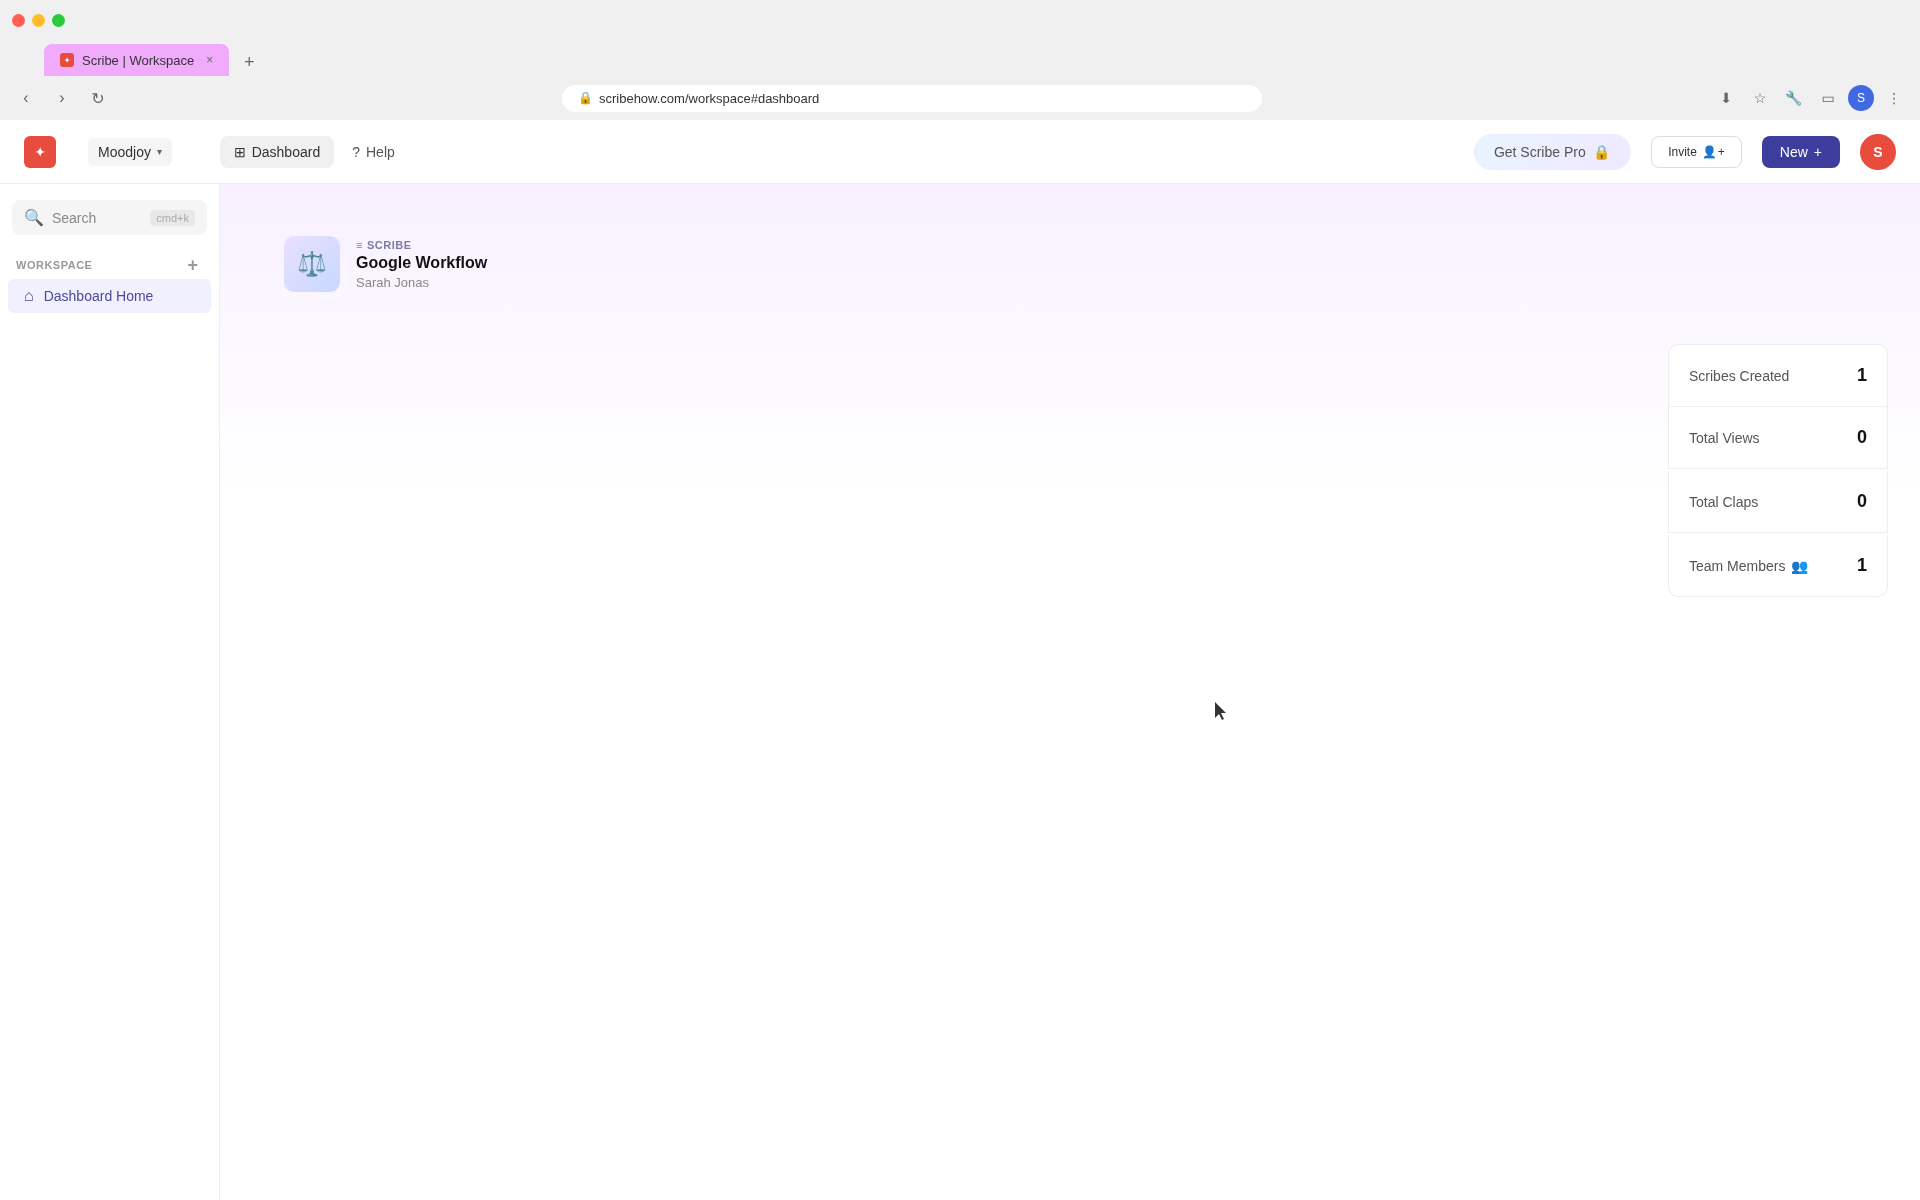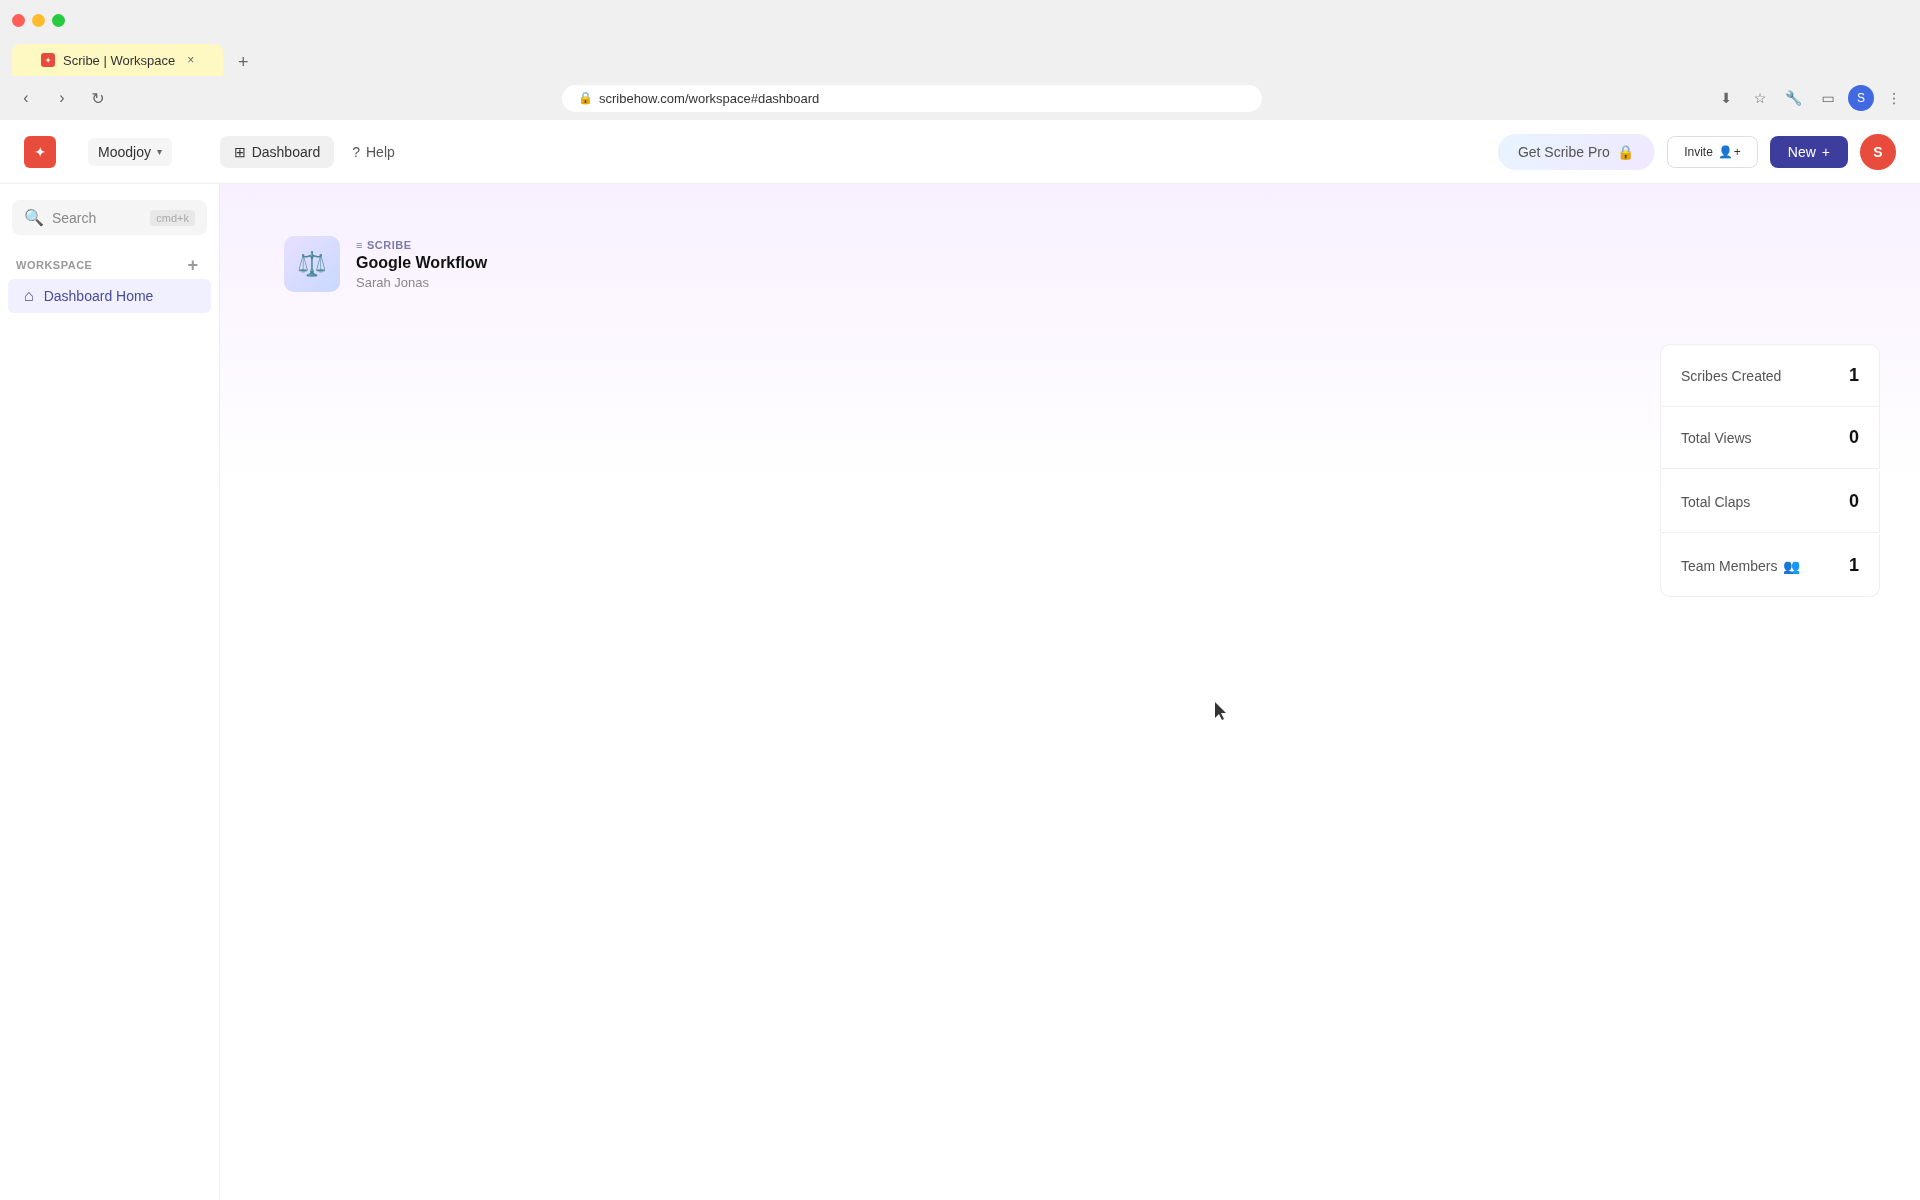--- a/index.html
+++ b/index.html
@@ -7,21 +7,21 @@
 
     
     .browser-chrome { background: #f0f0f0; width: 100%; }
     .browser-titlebar { display: flex; align-items: center; padding: 8px 12px; background: #f0f0f0; height: 40px; }
     .browser-controls { display: flex; gap: 7px; align-items: center; }
     .browser-btn { width: 13px; height: 13px; border-radius: 50%; border: none; cursor: pointer; }
     .btn-close { background: #ff5f57; }
     .btn-min { background: #ffbd2e; }
     .btn-max { background: #28ca41; }
     .tab-bar { display: flex; align-items: flex-end; padding: 0 12px; background: #f0f0f0; height: 36px; }
-    .tab { display: flex; align-items: center; gap: 8px; background: #fef9c3; border-radius: 8px 8px 0 0; padding: 8px 29px; font-size: 13px; color: #333; height: 32px; }
+    .tab { display: flex; align-items: center; gap: 8px; background: #f0abfc; border-radius: 8px 8px 0 0; padding: 8px 16px; font-size: 13px; color: #333; height: 32px; margin-left: 32px; }
     .tab-favicon { width: 14px; height: 14px; background: #e74c3c; border-radius: 3px; display: flex; align-items: center; justify-content: center; }
     .tab-favicon::after { content: '✦'; color: #fff; font-size: 8px; }
     .tab-close { color: #666; font-size: 12px; cursor: pointer; margin-left: 4px; }
     .tab-new { width: 28px; height: 28px; display: flex; align-items: center; justify-content: center; border-radius: 50%; color: #666; font-size: 18px; cursor: pointer; margin-left: 6px; }
     .address-bar { display: flex; align-items: center; padding: 6px 12px; gap: 8px; background: #f0f0f0; height: 44px; }
     .nav-btn { width: 28px; height: 28px; border-radius: 50%; border: none; background: transparent; cursor: pointer; display: flex; align-items: center; justify-content: center; color: #666; font-size: 16px; }
     .url-bar { flex: 1; background: #fff; border-radius: 20px; padding: 6px 16px; font-size: 13px; color: #333; border: none; display: flex; align-items: center; gap: 6px; max-width: 600px; margin: 0 auto; }
     .url-lock { color: #666; font-size: 12px; }
     .address-bar-actions { display: flex; gap: 6px; align-items: center; }
     .bar-icon { width: 28px; height: 28px; display: flex; align-items: center; justify-content: center; color: #666; font-size: 14px; cursor: pointer; }
@@ -32,21 +32,21 @@
     .app-header { display: flex; align-items: center; padding: 0 24px; height: 64px; border-bottom: 1px solid #eee; background: #fff; gap: 24px; }
     .logo { display: flex; align-items: center; }
     .logo-icon { width: 32px; height: 32px; background: #e74c3c; border-radius: 6px; display: flex; align-items: center; justify-content: center; margin-right: 8px; }
     .logo-icon::after { content: '✦'; color: #fff; font-size: 14px; }
     .workspace-selector { display: flex; align-items: center; gap: 6px; padding: 6px 10px; border-radius: 6px; cursor: pointer; background: #f5f5f5; font-size: 14px; font-weight: 500; color: #333; }
     .workspace-selector .chevron { font-size: 10px; color: #666; }
     .header-nav { display: flex; align-items: center; gap: 4px; margin-left: 24px; }
     .nav-item { display: flex; align-items: center; gap: 6px; padding: 8px 14px; border-radius: 8px; font-size: 14px; cursor: pointer; color: #555; }
     .nav-item.active { background: #f0f0f0; color: #333; font-weight: 500; }
     .nav-icon { font-size: 14px; }
-    .header-right { margin-left: auto; display: flex; align-items: center; gap: 12px; }
+    .header-right { margin-left: auto; display: flex; align-items: center; gap: 20px; }
     .pro-btn { display: flex; align-items: center; gap: 8px; padding: 8px 18px; border-radius: 20px; border: 2px solid; font-size: 14px; font-weight: 500; cursor: pointer; background: linear-gradient(135deg, #e8f4ff, #f0e8ff); border-color: transparent; color: #555; }
     .invite-btn { display: flex; align-items: center; gap: 6px; padding: 8px 16px; border-radius: 8px; border: 1px solid #ddd; background: #fff; font-size: 12px; cursor: pointer; color: #333; }
     .new-btn { display: flex; align-items: center; gap: 6px; padding: 8px 18px; border-radius: 8px; background: #3d3d9e; color: #fff; font-size: 14px; font-weight: 500; cursor: pointer; border: none; }
     .user-avatar { width: 36px; height: 36px; border-radius: 50%; background: #e74c3c; color: #fff; display: flex; align-items: center; justify-content: center; font-size: 14px; font-weight: 600; cursor: pointer; }
 
     
     .app-body { display: flex; flex: 1; overflow: hidden; }
 
     
     .sidebar { width: 220px; border-right: 1px solid #eee; background: #fff; padding: 16px 0; }
@@ -70,21 +70,21 @@
     
     .scribe-list { display: flex; flex-direction: column; gap: 8px; }
     .scribe-item { display: flex; align-items: center; gap: 16px; padding: 12px 16px; border-radius: 10px; cursor: pointer; }
     .scribe-thumb { width: 56px; height: 56px; border-radius: 10px; background: linear-gradient(135deg, #e8e0ff, #c8d8ff); display: flex; align-items: center; justify-content: center; font-size: 24px; flex-shrink: 0; }
     .scribe-info { display: flex; flex-direction: column; gap: 3px; }
     .scribe-label { font-size: 11px; font-weight: 600; color: #7c7caa; text-transform: uppercase; letter-spacing: 0.5px; display: flex; align-items: center; gap: 4px; }
     .scribe-title { font-size: 16px; font-weight: 700; color: #111; }
     .scribe-author { font-size: 13px; color: #888; }
 
     
-    .stats-panel { position: absolute; right: 40px; top: 160px; width: 220px; }
+    .stats-panel { position: absolute; right: 32px; top: 160px; width: 220px; }
     .stat-card { background: #fff; border: 1px solid #eee; border-radius: 10px; padding: 20px 20px; margin-bottom: 2px; display: flex; align-items: center; justify-content: space-between; }
     .stat-card:first-child { border-radius: 10px 10px 0 0; border-bottom: 1px solid #f0f0f0; margin-bottom: 0; }
     .stat-card:last-child { border-radius: 0 0 10px 10px; }
     .stat-card + .stat-card { border-top: none; border-radius: 0; }
     .stat-card:nth-child(4) { border-radius: 0 0 10px 10px; }
     .stat-label { font-size: 14px; color: #555; display: flex; align-items: center; gap: 6px; }
     .stat-value { font-size: 18px; font-weight: 600; color: #111; }
   </style>
 </head>
 <body>

